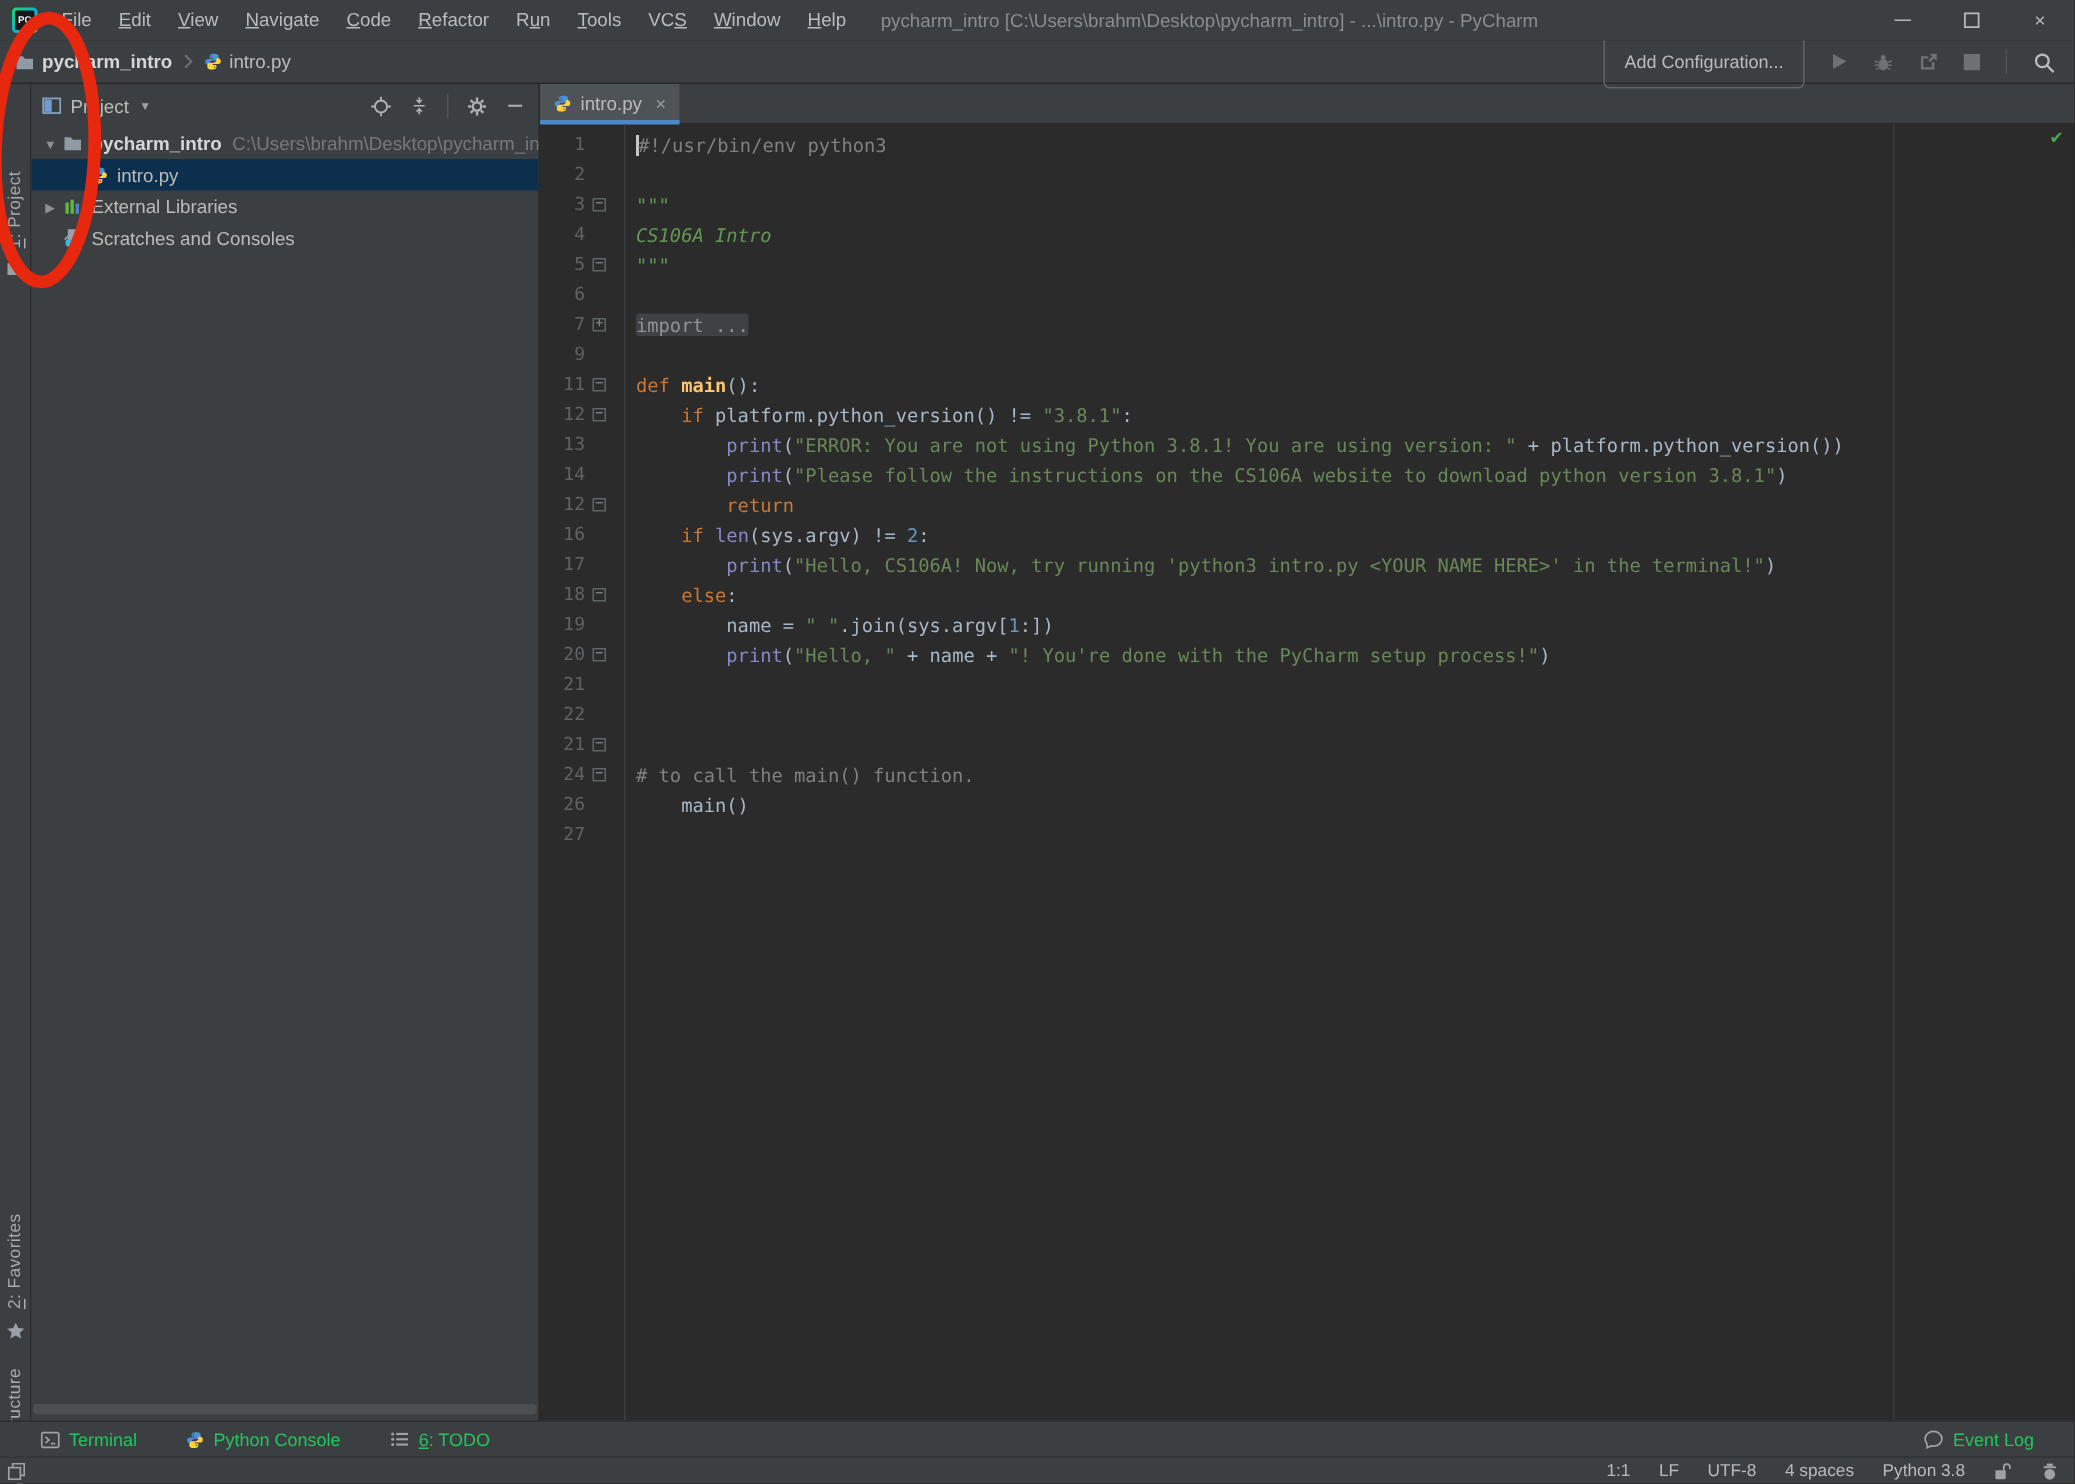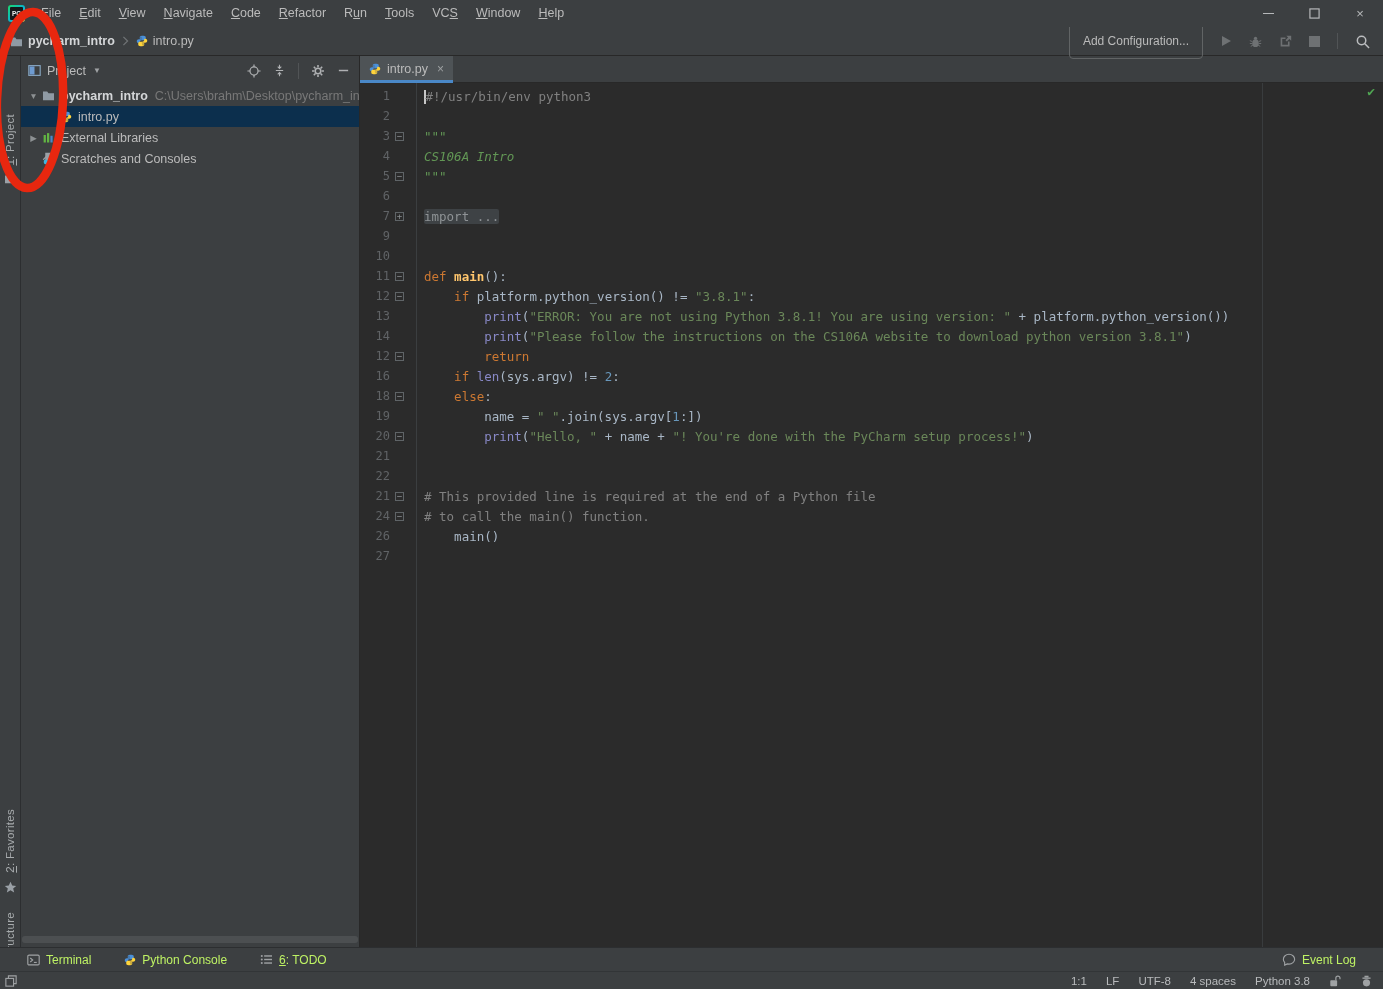--- a/index.html
+++ b/index.html
@@ -74,21 +74,21 @@
   .tk-doc{color:#629755;font-style:italic}
   .tk-kw{color:#cc7832}
   .tk-str{color:#6a8759}
   .tk-num{color:#6897bb}
   .tk-fn{color:#ffc66d;font-weight:700}
   .tk-bi{color:#8888c6}
   .tk-df{color:#a9b7c6}
   .tk-fold{background:#3e4245;color:#8f9396;border-radius:2px}
 
   
-  .toolwindowbar{position:absolute;left:0;right:0;bottom:18px;height:24px;background:#3c3f41;border-top:1px solid #2c2e30;display:flex;align-items:center;font-size:12px;color:#bef264;padding-left:27px;z-index:4}
+  .toolwindowbar{position:absolute;left:0;right:0;bottom:18px;height:24px;background:#3c3f41;border-top:1px solid #2c2e30;display:flex;align-items:center;font-size:12px;color:#22c55e;padding-left:27px;z-index:4}
   .tw-item{display:flex;align-items:center;gap:6px;margin-right:33px}
   .eventlog{margin-left:auto;display:flex;align-items:center;gap:6px;padding-right:27px}
   .statusbar{position:absolute;left:0;right:0;bottom:0;height:18px;background:#3c3f41;border-top:1px solid #323537;display:flex;align-items:center;font-size:11.5px;color:#b8babc;padding:0 10px 0 5px;z-index:4}
   .sb-right{margin-left:auto;display:flex;align-items:center;gap:19px}
   .sb-item{white-space:nowrap}
 
   
   .red-annotation{position:absolute;left:-10px;top:4px;pointer-events:none;z-index:50}
   .red-annotation ellipse{fill:none;stroke:var(--annotation-red);stroke-width:8.5;stroke-linecap:round}
 </style>
@@ -105,20 +105,21 @@
       <span class="menu-item"><u>V</u>iew</span>
       <span class="menu-item"><u>N</u>avigate</span>
       <span class="menu-item"><u>C</u>ode</span>
       <span class="menu-item"><u>R</u>efactor</span>
       <span class="menu-item">R<u>u</u>n</span>
       <span class="menu-item"><u>T</u>ools</span>
       <span class="menu-item">VC<u>S</u></span>
       <span class="menu-item"><u>W</u>indow</span>
       <span class="menu-item"><u>H</u>elp</span>
     </nav>
+  <div class="win-title">pycharm_intro [C:\Users\brahm\Desktop\pycharm_intro] - ...\intro.py - PyCharm</div>
   <div class="win-controls">
     <div class="wc">
         <div class="min-glyph"></div>
       </div>
     <div class="wc">
         <svg width="11" height="11" viewBox="0 0 12 12">
           <rect x="1" y="1" width="10" height="10" fill="none" stroke="#b6b8ba" stroke-width="1.3"></rect>
         </svg>
       </div>
     <div class="wc">×</div>
@@ -361,95 +362,94 @@
               <span class="fm">+</span>
             </span>
             <span class="codetext"><span class="tk-fold">import ...</span></span>
           </div>
           <div class="line">
             <span class="ln">9</span>
             <span class="gut"></span>
             <span class="codetext"></span>
           </div>
           <div class="line">
-            <span class="ln">10</span>
+            <span class="ln">11</span>
+            <span class="gut">
+              <span class="fm">−</span>
+            </span>
+            <span class="codetext"><span class="tk-kw">def</span><span class="tk-df"> </span><span class="tk-fn">main</span><span class="tk-df">():</span></span>
+          </div>
+          <div class="line">
+            <span class="ln">12</span>
+            <span class="gut">
+              <span class="fm">−</span>
+            </span>
+            <span class="codetext"><span class="tk-df">    </span><span class="tk-kw">if</span><span class="tk-df"> platform.python_version() != </span><span class="tk-str">"3.8.1"</span><span class="tk-df">:</span></span>
+          </div>
+          <div class="line">
+            <span class="ln">13</span>
+            <span class="gut"></span>
+            <span class="codetext"><span class="tk-df">        </span><span class="tk-bi">print</span><span class="tk-df">(</span><span class="tk-str">"ERROR: You are not using Python 3.8.1! You are using version: "</span><span class="tk-df"> + platform.python_version())</span></span>
+          </div>
+          <div class="line">
+            <span class="ln">14</span>
+            <span class="gut"></span>
+            <span class="codetext"><span class="tk-df">        </span><span class="tk-bi">print</span><span class="tk-df">(</span><span class="tk-str">"Please follow the instructions on the CS106A website to download python version 3.8.1"</span><span class="tk-df">)</span></span>
+          </div>
+          <div class="line">
+            <span class="ln">12</span>
+            <span class="gut">
+              <span class="fm">−</span>
+            </span>
+            <span class="codetext"><span class="tk-df">        </span><span class="tk-kw">return</span></span>
+          </div>
+          <div class="line">
+            <span class="ln">16</span>
+            <span class="gut"></span>
+            <span class="codetext"><span class="tk-df">    </span><span class="tk-kw">if</span><span class="tk-df"> </span><span class="tk-bi">len</span><span class="tk-df">(sys.argv) != </span><span class="tk-num">2</span><span class="tk-df">:</span></span>
+          </div>
+          <div class="line">
+            <span class="ln">17</span>
+            <span class="gut"></span>
+            <span class="codetext"><span class="tk-df">        </span><span class="tk-bi">print</span><span class="tk-df">(</span><span class="tk-str">"Hello, CS106A! Now, try running 'python3 intro.py &lt;YOUR NAME HERE&gt;' in the terminal!"</span><span class="tk-df">)</span></span>
+          </div>
+          <div class="line">
+            <span class="ln">18</span>
+            <span class="gut">
+              <span class="fm">−</span>
+            </span>
+            <span class="codetext"><span class="tk-df">    </span><span class="tk-kw">else</span><span class="tk-df">:</span></span>
+          </div>
+          <div class="line">
+            <span class="ln">19</span>
+            <span class="gut"></span>
+            <span class="codetext"><span class="tk-df">        name = </span><span class="tk-str">" "</span><span class="tk-df">.join(sys.argv[</span><span class="tk-num">1</span><span class="tk-df">:])</span></span>
+          </div>
+          <div class="line">
+            <span class="ln">20</span>
+            <span class="gut">
+              <span class="fm">−</span>
+            </span>
+            <span class="codetext"><span class="tk-df">        </span><span class="tk-bi">print</span><span class="tk-df">(</span><span class="tk-str">"Hello, "</span><span class="tk-df"> + name + </span><span class="tk-str">"! You're done with the PyCharm setup process!"</span><span class="tk-df">)</span></span>
+          </div>
+          <div class="line">
+            <span class="ln">21</span>
             <span class="gut"></span>
             <span class="codetext"></span>
           </div>
           <div class="line">
-            <span class="ln">11</span>
-            <span class="gut">
-              <span class="fm">−</span>
-            </span>
-            <span class="codetext"><span class="tk-kw">def</span><span class="tk-df"> </span><span class="tk-fn">main</span><span class="tk-df">():</span></span>
-          </div>
-          <div class="line">
-            <span class="ln">12</span>
-            <span class="gut">
-              <span class="fm">−</span>
-            </span>
-            <span class="codetext"><span class="tk-df">    </span><span class="tk-kw">if</span><span class="tk-df"> platform.python_version() != </span><span class="tk-str">"3.8.1"</span><span class="tk-df">:</span></span>
-          </div>
-          <div class="line">
-            <span class="ln">13</span>
-            <span class="gut"></span>
-            <span class="codetext"><span class="tk-df">        </span><span class="tk-bi">print</span><span class="tk-df">(</span><span class="tk-str">"ERROR: You are not using Python 3.8.1! You are using version: "</span><span class="tk-df"> + platform.python_version())</span></span>
-          </div>
-          <div class="line">
-            <span class="ln">14</span>
-            <span class="gut"></span>
-            <span class="codetext"><span class="tk-df">        </span><span class="tk-bi">print</span><span class="tk-df">(</span><span class="tk-str">"Please follow the instructions on the CS106A website to download python version 3.8.1"</span><span class="tk-df">)</span></span>
-          </div>
-          <div class="line">
-            <span class="ln">12</span>
-            <span class="gut">
-              <span class="fm">−</span>
-            </span>
-            <span class="codetext"><span class="tk-df">        </span><span class="tk-kw">return</span></span>
-          </div>
-          <div class="line">
-            <span class="ln">16</span>
-            <span class="gut"></span>
-            <span class="codetext"><span class="tk-df">    </span><span class="tk-kw">if</span><span class="tk-df"> </span><span class="tk-bi">len</span><span class="tk-df">(sys.argv) != </span><span class="tk-num">2</span><span class="tk-df">:</span></span>
-          </div>
-          <div class="line">
-            <span class="ln">18</span>
-            <span class="gut">
-              <span class="fm">−</span>
-            </span>
-            <span class="codetext"><span class="tk-df">    </span><span class="tk-kw">else</span><span class="tk-df">:</span></span>
-          </div>
-          <div class="line">
-            <span class="ln">19</span>
-            <span class="gut"></span>
-            <span class="codetext"><span class="tk-df">        name = </span><span class="tk-str">" "</span><span class="tk-df">.join(sys.argv[</span><span class="tk-num">1</span><span class="tk-df">:])</span></span>
-          </div>
-          <div class="line">
-            <span class="ln">20</span>
-            <span class="gut">
-              <span class="fm">−</span>
-            </span>
-            <span class="codetext"><span class="tk-df">        </span><span class="tk-bi">print</span><span class="tk-df">(</span><span class="tk-str">"Hello, "</span><span class="tk-df"> + name + </span><span class="tk-str">"! You're done with the PyCharm setup process!"</span><span class="tk-df">)</span></span>
+            <span class="ln">22</span>
+            <span class="gut"></span>
+            <span class="codetext"></span>
           </div>
           <div class="line">
             <span class="ln">21</span>
-            <span class="gut"></span>
-            <span class="codetext"></span>
-          </div>
-          <div class="line">
-            <span class="ln">22</span>
-            <span class="gut"></span>
-            <span class="codetext"></span>
-          </div>
-          <div class="line">
-            <span class="ln">21</span>
-            <span class="gut">
-              <span class="fm">−</span>
-            </span>
-            <span class="codetext"><span class="tk-cm"># This provided line is required at the end of a Python file</span></span>
+            <span class="gut">
+              <span class="fm">−</span>
+            </span>
           </div>
           <div class="line">
             <span class="ln">24</span>
             <span class="gut">
               <span class="fm">−</span>
             </span>
             <span class="codetext"><span class="tk-cm"># to call the main() function.</span></span>
           </div>
           <div class="line">
             <span class="ln">26</span>

